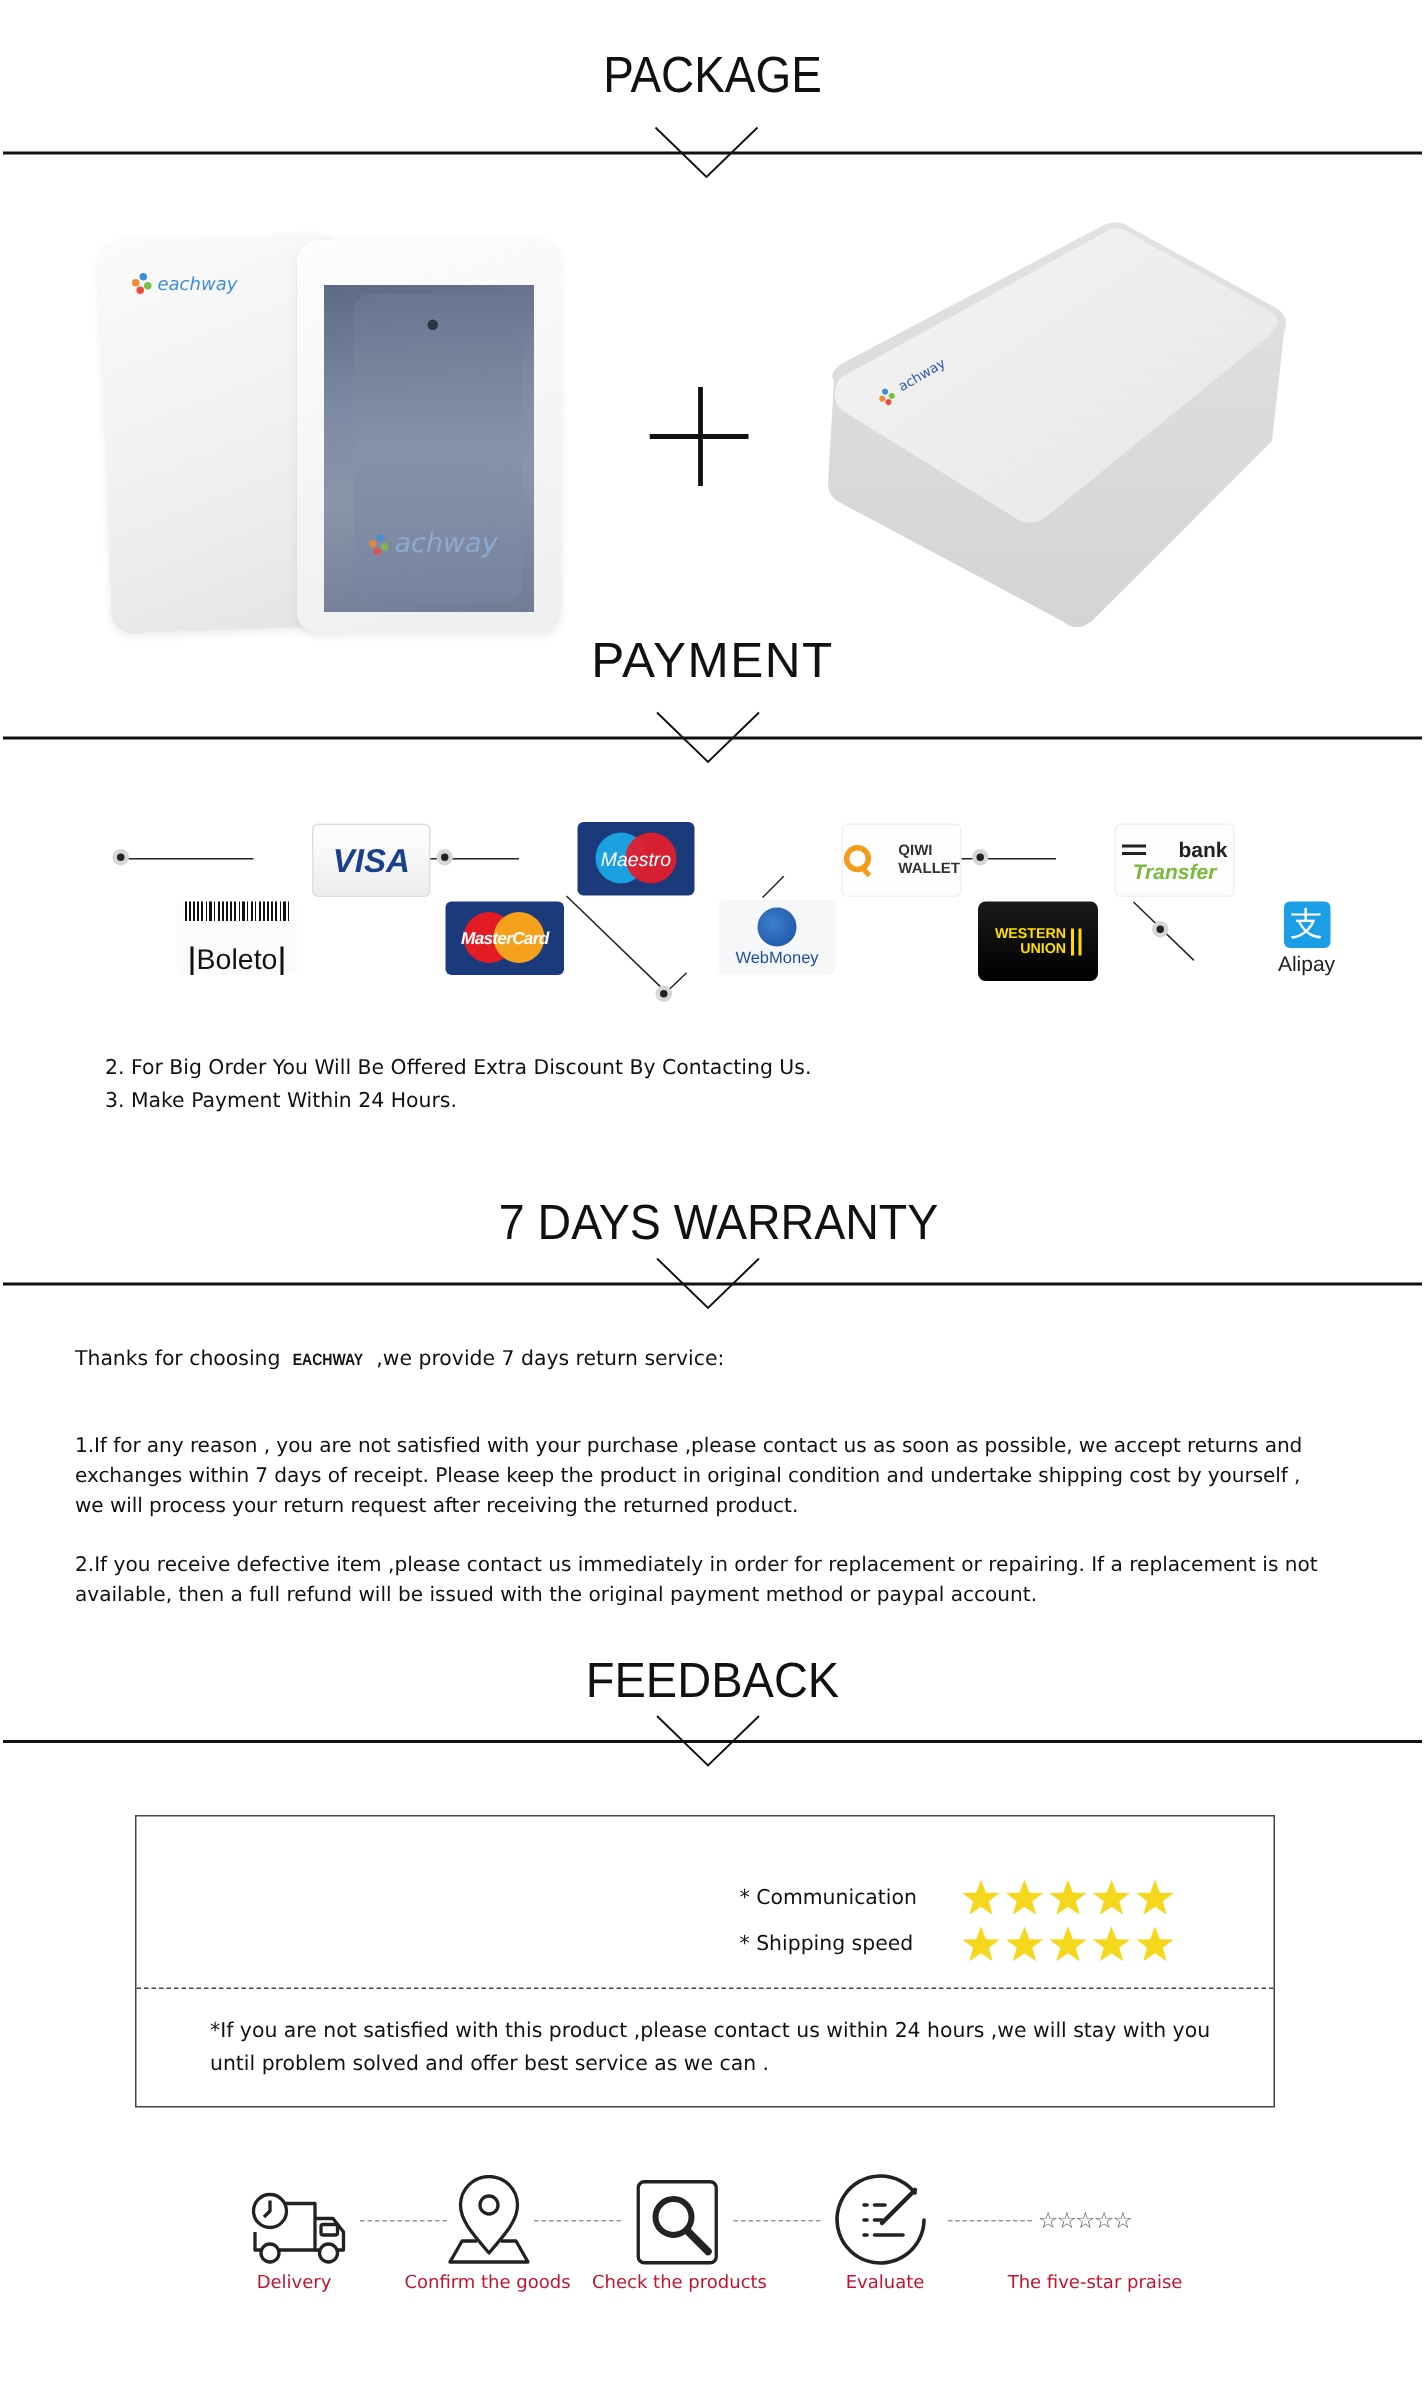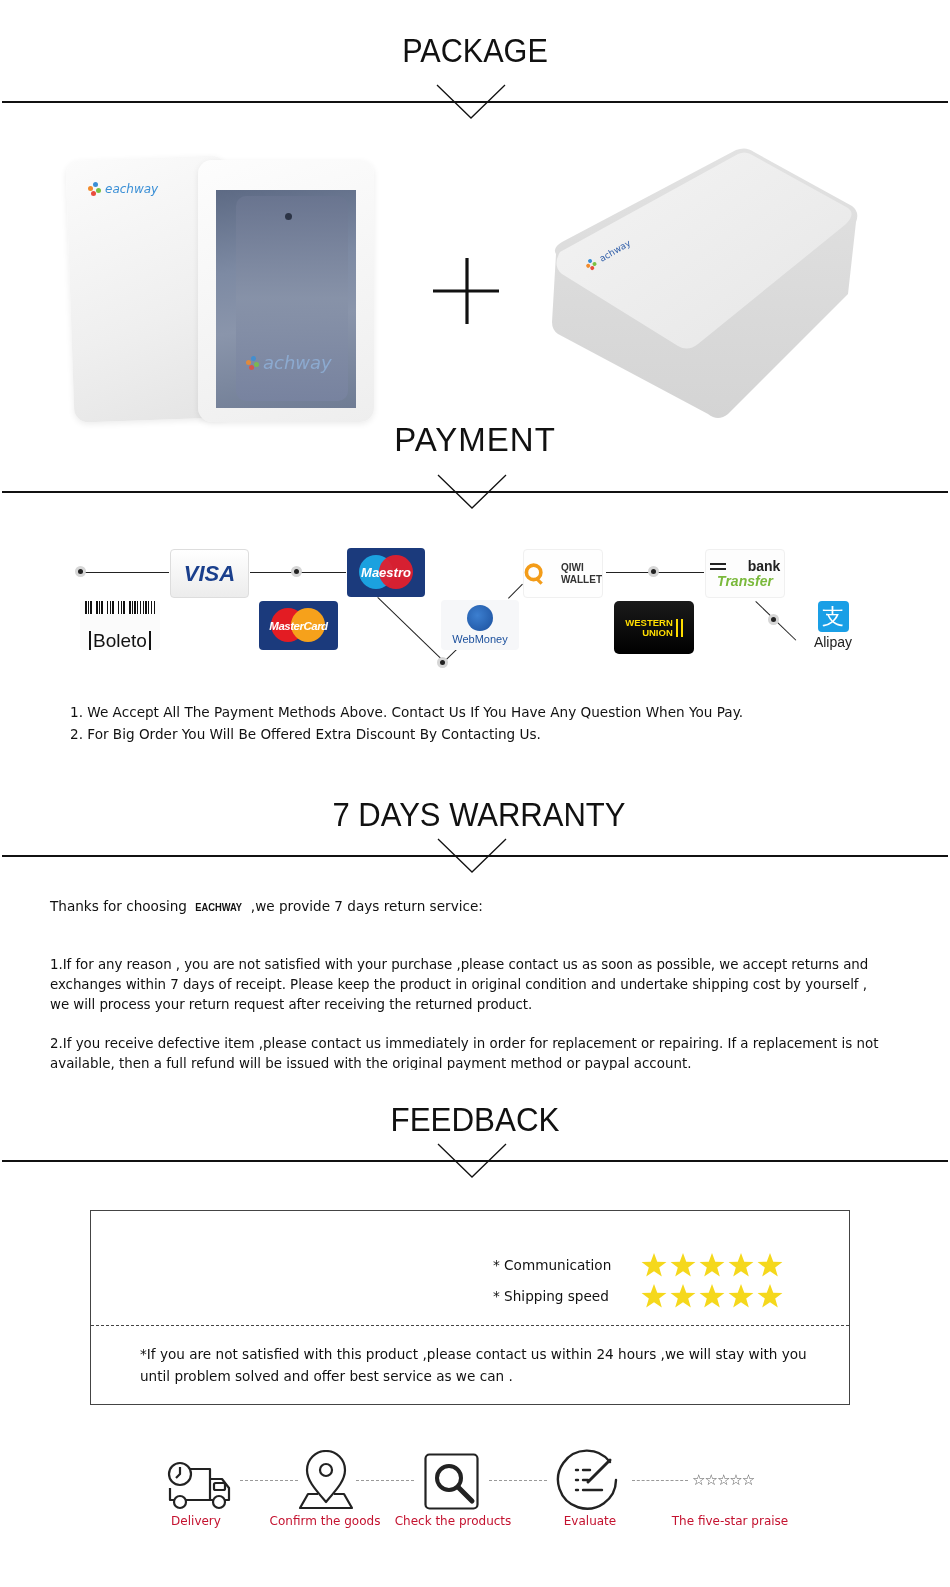--- a/index.html
+++ b/index.html
@@ -13,21 +13,21 @@
   .sec-chev { position: absolute; width: 70px; height: 36px; }
 
   
   .foam { position: absolute; background: linear-gradient(160deg, #fbfbfb 0%, #efefef 60%, #e4e4e4 100%); border-radius: 14px; box-shadow: 0 2px 6px rgba(0,0,0,0.08); }
   .bag { position: absolute; background: linear-gradient(170deg, #5d6a84 0%, #7d8aa3 35%, #8a95ab 60%, #6f7c94 100%); }
   .brand-logo { position: absolute; display: flex; align-items: center; gap: 3px; font-family: "DejaVu Sans", sans-serif; color: #3a8fd6; }
   .dots { display: inline-block; position: relative; width: 14px; height: 14px; }
   .dots i { position: absolute; width: 5px; height: 5px; border-radius: 50%; }
 
   
-  .pay-card { position: absolute; border-radius: 4px; display: flex; align-items: center; justify-content: center; }
+  .pay-card { position: absolute; border-radius: 4px; display: flex; align-items: center; justify-content: center; margin-left: 38px; }
   .node { position: absolute; width: 11px; height: 11px; border-radius: 50%; background: #d6d6d6; }
   .node::after { content: ""; position: absolute; left: 3px; top: 3px; width: 5px; height: 5px; border-radius: 50%; background: #222; }
   .conn { position: absolute; height: 1.3px; background: #222; transform-origin: 0 0; }
 
   .pay-list { position: absolute; left: 70px; top: 702px; font-family: "DejaVu Sans", sans-serif; font-size: 13.6px; line-height: 21.5px; color: #111; }
 
   
   .w-text { position: absolute; left: 50px; width: 840px; font-family: "DejaVu Sans", sans-serif; font-size: 13.6px; line-height: 20px; color: #111; }
 
   
@@ -129,21 +129,21 @@
 <div class="node" style="left:648px; top:566px;"></div>
 <div class="node" style="left:768px; top:614px;"></div>
 
 <div class="pay-card" style="left:170px; top:549px; width:79px; height:49px; background:linear-gradient(#fff,#ececec); border:1px solid #ddd;">
   <span style="font-family:'Liberation Sans',sans-serif; font-weight:bold; font-style:italic; font-size:22px; color:#1a3f8c;">VISA</span>
 </div>
 
 <div class="pay-card" style="left:347px; top:548px; width:78px; height:49px; background:#1b3a7c;">
   <div class="abs" style="left:12px; top:7px; width:34px; height:34px; border-radius:50%; background:#1ba1df;"></div>
   <div class="abs" style="left:32px; top:7px; width:34px; height:34px; border-radius:50%; background:#e01f2d; mix-blend-mode:normal; opacity:.95;"></div>
-  <span style="position:relative; font-family:'Liberation Sans',sans-serif; font-weight:bold; font-style:italic; font-size:13px; color:#fff;">Maestro</span>
+  <span style="position:relative; font-family:'Liberation Sans',sans-serif; font-weight:normal; font-style:italic; font-size:13px; color:#fff;">Maestro</span>
 </div>
 
 <div class="pay-card" style="left:523px; top:549px; width:80px; height:49px; background:#fefefe; border:1px solid #f0f0f0; gap:16px;">
   <svg width="26" height="28" viewBox="0 0 26 28">
       <circle cx="12" cy="12" r="9" fill="none" stroke="#f39c19" stroke-width="4.5"></circle>
       <path d="M15,19 L22,26" stroke="#f39c19" stroke-width="4"></path>
     </svg>
   <div style="font-family:'Liberation Sans',sans-serif; font-weight:bold; font-size:10px; line-height:12px; color:#333;">
     <div>QIWI</div>
     <div>WALLET</div>
@@ -181,22 +181,22 @@
   </div>
   <div style="width:7px; height:18px; border-left:2px solid #ffdd00; border-right:2px solid #ffdd00;"></div>
 </div>
 
 <div class="pay-card" style="left:804px; top:599px; width:58px; height:52px; flex-direction:column;">
   <div style="width:31px; height:31px; border-radius:4px; background:#1a9fe6; color:#fff; font-size:22px; line-height:31px; text-align:center;">支</div>
   <span style="font-family:'Liberation Sans',sans-serif; font-size:14px; color:#222; margin-top:2px;">Alipay</span>
 </div>
 
 <div class="pay-list">
-  <div>1. We Accept All The Payment Methods Above. Contact Us If You Have Any Question When You Pay.</div>
   <div>2. For Big Order You Will Be Offered Extra Discount By Contacting Us.</div>
+  <div>3. Make Payment Within 24 Hours.</div>
 </div>
 
 <div class="sec-title" style="top:796px; font-size:33px; transform:scaleX(0.94); left:4px;">7 DAYS WARRANTY</div>
 <div class="sec-line" style="top:855px;"></div>
 <svg class="sec-chev" style="left:437px; top:838px;" viewBox="0 0 70 36">
     <polyline points="1,1 35,34 69,1" fill="none" stroke="#111" stroke-width="1.3"></polyline>
   </svg>
 
 <div class="w-text" style="top:896px;">
   <span>Thanks for choosing </span><span style="font-family:'Liberation Sans',sans-serif; font-weight:bold; font-size:11px; transform:scaleX(.85); display:inline-block;">EACHWAY</span><span> ,we provide 7 days return service:</span>

